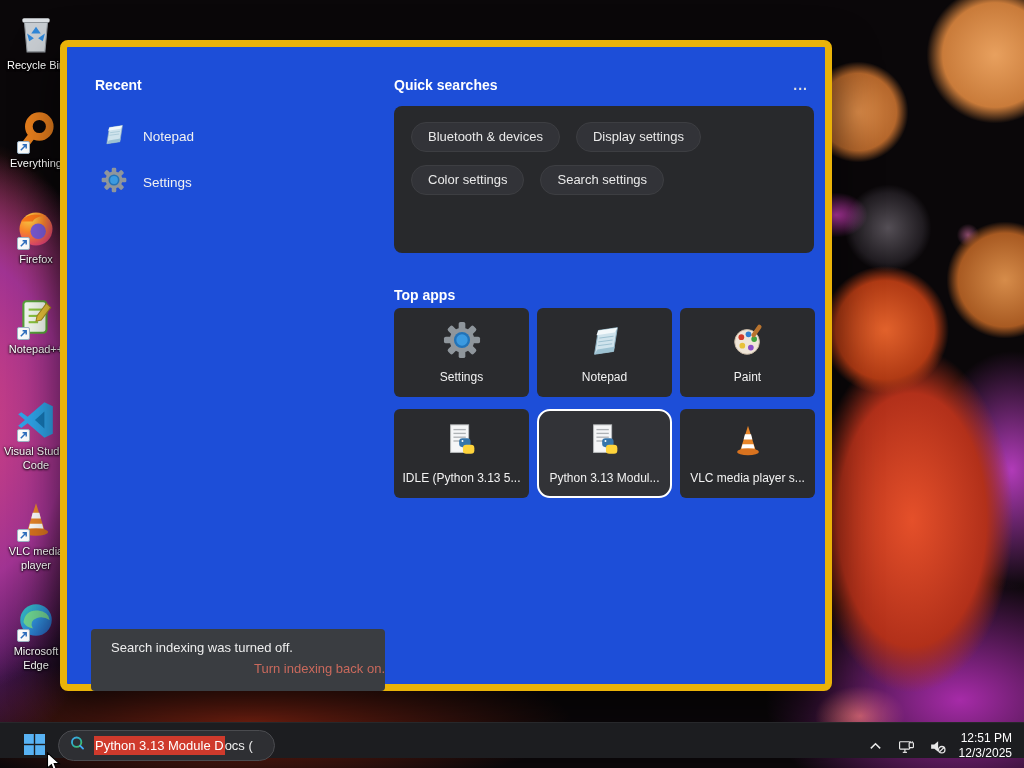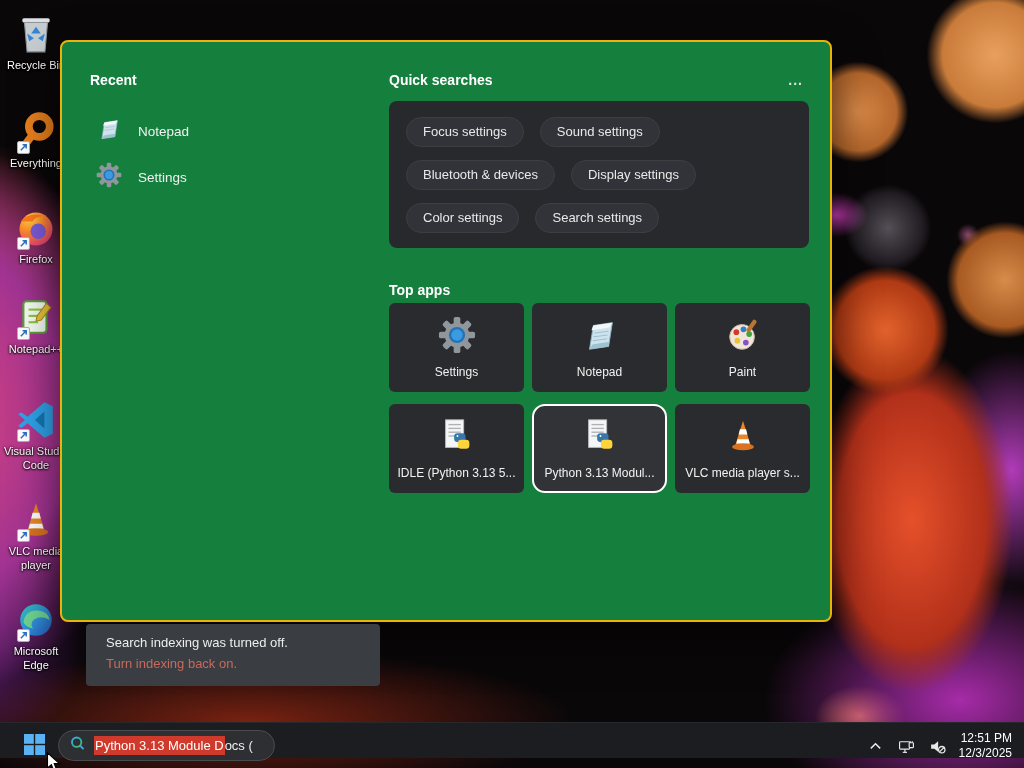--- a/index.html
+++ b/index.html
@@ -30,22 +30,22 @@
   
   .dicon { position:absolute; width:72px; left:0; z-index:1; text-align:center; cursor:default; }
   .dicon .art { width:44px; height:44px; margin:0 auto; position:relative; display:flex; align-items:center; justify-content:center; }
   .dicon .lbl { margin-top:2px; font-size:11px; line-height:14px; color:#fff;
     text-shadow:0 1px 2px #000, 0 0 3px #000; word-wrap:break-word; }
   .sc-arrow { position:absolute; left:3px; bottom:0; width:13px; height:13px; background:#fff;
     border:1px solid #9fb6c9; border-radius:2px; display:flex; align-items:center; justify-content:center; }
   .sc-arrow svg { display:block; }
 
   
-  .panel { position:absolute; left:60px; top:40px; width:772px; height:582px; z-index:5;
-    background:#15803d; border:2px solid #eab308; border-radius:8px;
+  .panel { position:absolute; left:60px; top:40px; width:772px; height:651px; z-index:5;
+    background:#1d4ed8; border:7px solid #eab308; border-radius:8px;
     box-shadow:0 18px 45px rgba(0,0,0,.6); }
   .sec-title { font-size:14px; font-weight:700; color:#ffffff; }
 
   .recent-col { position:absolute; left:28px; top:30px; width:270px; }
   .recent-list { margin-top:20px; }
   .recent-item { display:flex; align-items:center; gap:16px; height:46px; padding-left:6px; border-radius:4px; cursor:default; }
   .recent-item .ri-label { font-size:13.5px; color:#f1f1f1; }
 
   .qs-col { position:absolute; left:327px; top:30px; width:420px; }
   .qs-head { display:flex; align-items:center; justify-content:space-between;gap:35px; }
@@ -58,21 +58,21 @@
   .topapps-title { position:absolute; left:327px; top:240px; }
   .tiles { position:absolute; left:327px; top:261px; display:grid; grid-template-columns:repeat(3,135px); gap:12px 8px; }
   .tile { width:135px; height:89px; background:#2a2b2e; border:2px solid transparent; border-radius:6px;
     display:flex; flex-direction:column; align-items:center; justify-content:center; cursor:default; }
   .tile.selected { border-color:#ffffff; background:#323337; border-radius:13px; }
   .tile .t-label { margin-top:7px; font-size:12px; color:#f2f2f2; max-width:123px; white-space:nowrap; overflow:hidden; }
 
   .notice { position:absolute; left:24px; top:582px; width:294px; height:62px; background:#3a3d41;
     border-radius:4px; padding:11px 0 0 20px; }
   .notice .n-msg { font-size:13px; color:#ededed; }
-  .notice .n-link { font-size:13px; color:#c9695c; margin-top:6px; cursor:default; }
+  .notice .n-link { font-size:13px; color:#c9695c; margin-top:6px; cursor:default;text-align:right; }
 
   
   .taskbar { position:absolute; left:0; top:722px; width:1024px; height:36px; z-index:10;
     background:#1c1d20; border-top:1px solid rgba(255,255,255,.05); }
   .start-btn { position:absolute; left:18px; top:7px; width:32px; height:32px; border-radius:4px;
     display:flex; align-items:center; justify-content:center; cursor:default; }
   .tb-search { position:absolute; left:58px; top:7px; width:217px; height:31px; background:#2e2f33;
     border:1px solid #4a4b4f; border-radius:16px; display:flex; align-items:center; padding-left:10px; gap:8px; cursor:text; }
   .tb-search-text { font-size:13px; white-space:pre; }
   .tb-search-text .hl { background:#cf3a2c; color:#ffffff; padding:2px 1px; }
@@ -250,24 +250,20 @@
     </div>
   </div>
 
   <div class="qs-col">
     <div class="qs-head">
       <div class="sec-title">Quick searches</div>
       <div class="more-btn">...</div>
     </div>
     <div class="qs-card">
       <div class="pill-row">
-        <div class="pill">Focus settings</div>
-        <div class="pill">Sound settings</div>
-      </div>
-      <div class="pill-row">
         <div class="pill">Bluetooth &amp; devices</div>
         <div class="pill">Display settings</div>
       </div>
       <div class="pill-row" style="margin-bottom:0">
         <div class="pill">Color settings</div>
         <div class="pill">Search settings</div>
       </div>
     </div>
   </div>
 

